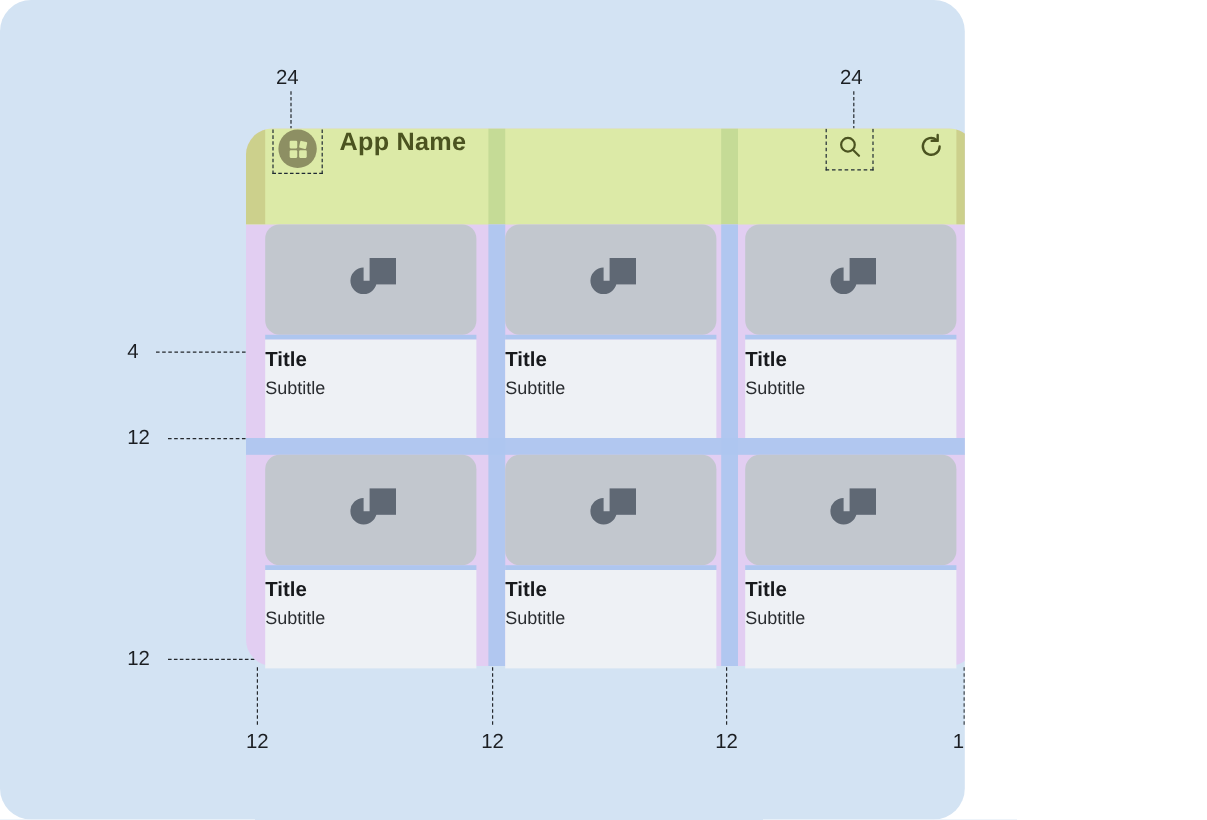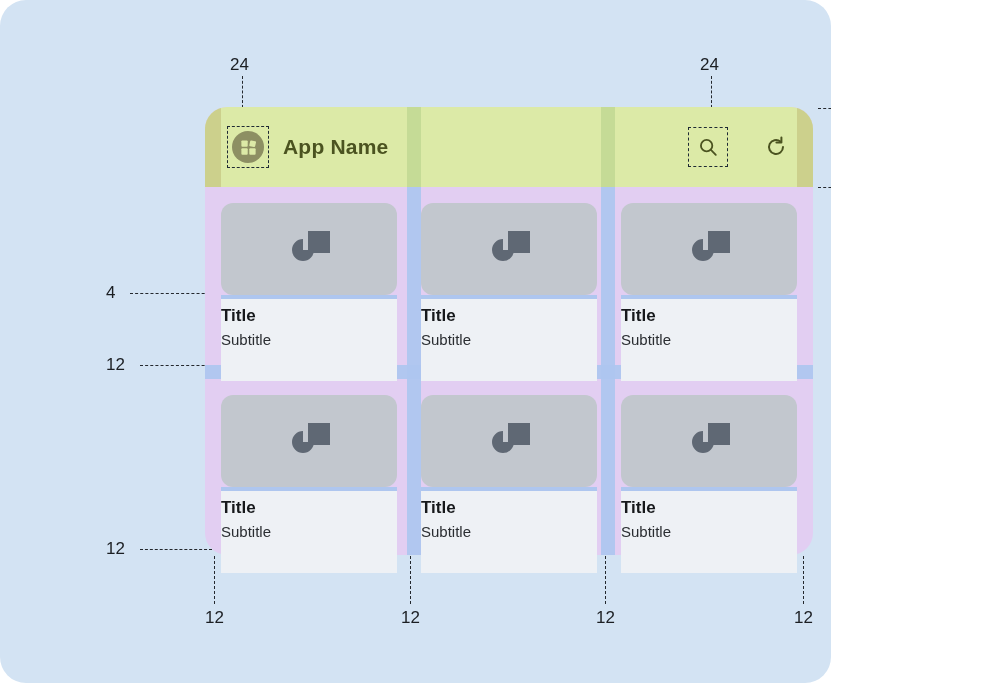--- a/index.html
+++ b/index.html
@@ -15,21 +15,20 @@
   }
 
   
   #canvas {
     position: relative;
     width: 804px;
     height: 683px;
     background: #d3e3f3;
     border-radius: 26px;
     overflow: hidden;
-    padding-left: 27px;
   }
 
   
   #artboard {
     position: absolute;
     left: 205px;
     top: 107px;
     width: 608px;
     height: 448px;
   }
@@ -72,21 +71,21 @@
     height: 100%;
     background: rgba(120,170,90,0.22);
   }
   #appbar .bar-gutter.g1 { left: 202px; }
   #appbar .bar-gutter.g2 { left: 396px; }
 
   #appbar-inner {
     position: absolute;
     inset: 0;
     display: flex;
-    align-items: center;
+    align-items: flex-start;
     padding: 0 22px 0 26px;
     box-sizing: border-box;
   }
 
   .app-icon-wrap {
     position: relative;
     width: 34px;
     height: 34px;
     flex: 0 0 auto;
     display: flex;
@@ -186,21 +185,20 @@
     height: 178px;
   }
   .row.row1 { top: 0; }
   .row.row2 { top: 192px; }
 
   .card {
     position: absolute;
     top: 0;
     width: 176px;
     height: 178px;
-    margin-top: 16px;
   }
   .card.col1 { left: 0; }
   .card.col2 { left: 200px; }
   .card.col3 { left: 400px; }
 
   .card-media {
     position: absolute;
     left: 0; top: 0;
     width: 176px;
     height: 92px;

